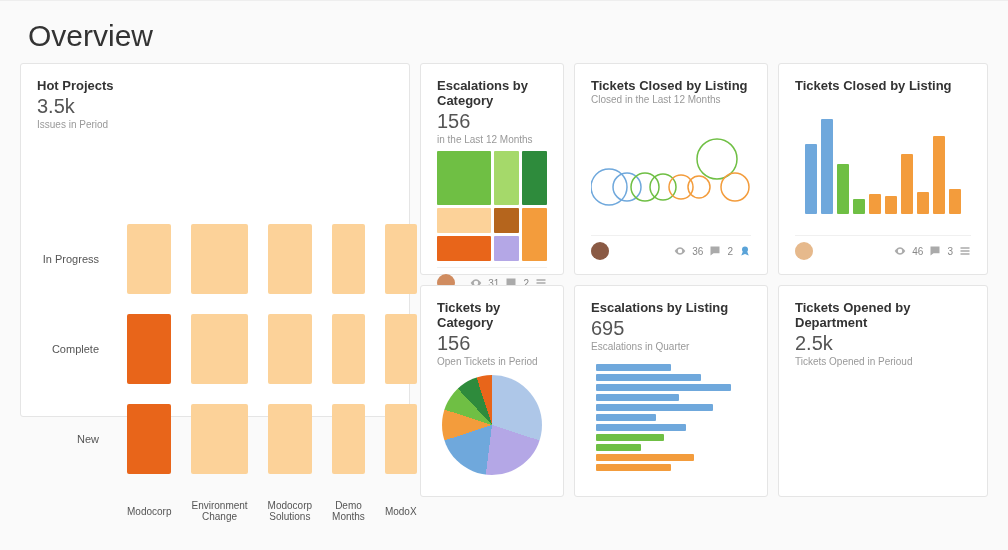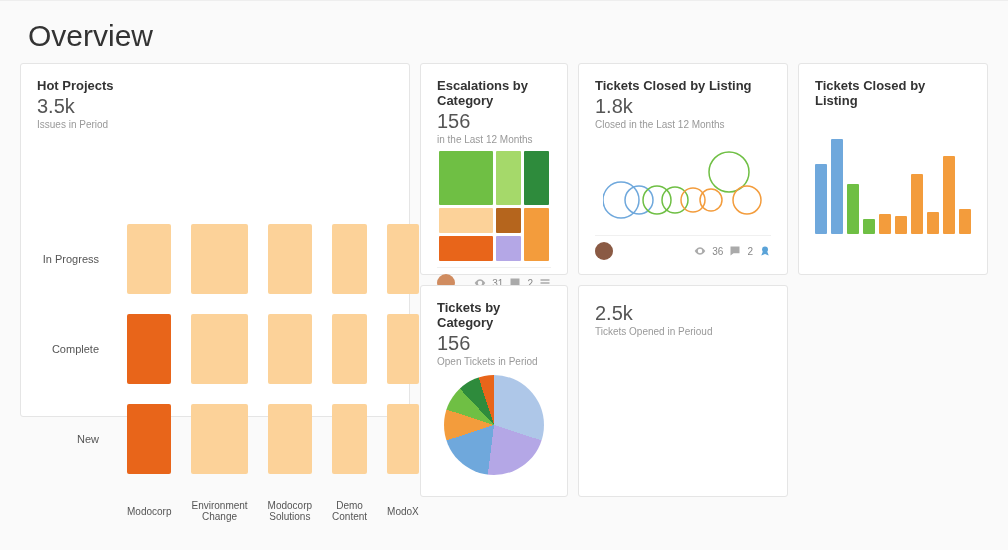--- a/index.html
+++ b/index.html
@@ -88,21 +88,21 @@
               <div class="rlabel">New</div>
               <div class="cell" style="background:#e8651a"></div>
               <div class="cell" style="background:#fcd299"></div>
               <div class="cell" style="background:#fcd299"></div>
               <div class="cell" style="background:#fcd299"></div>
               <div class="cell" style="background:#fcd299"></div>
               <div></div>
               <div class="clabel">Modocorp</div>
               <div class="clabel">Environment Change</div>
               <div class="clabel">Modocorp Solutions</div>
-              <div class="clabel">Demo Content</div>
+              <div class="clabel">Demo Months</div>
               <div class="clabel">ModoX</div>
             </div>
           <div class="legend">
             <span>500</span>
             <span class="sw" style="background:#e8651a"></span>
             <span class="sw" style="background:#f39c3c"></span>
             <span class="sw" style="background:#fcd299"></span>
             <span class="sw" style="background:#fde8cd"></span>
             <span>1</span>
             <span class="sw" style="background:#d9d9d9"></span>
@@ -142,21 +142,20 @@
             </svg>
           <span>2</span>
           <svg class="ficon" viewBox="0 0 16 16">
               <path d="M2 3h12v2H2zm0 4h12v2H2zm0 4h12v2H2z"></path>
             </svg>
         </div>
       </div>
 
       <div class="card small">
         <div class="card-title">Tickets Closed by Listing</div>
-        <div class="card-value">1.8k</div>
         <div class="card-sub">Closed in the Last 12 Months</div>
         <div class="card-body bubbles">
           <svg id="bubbles" width="160" height="90">
               <circle cx="18" cy="62" r="18" stroke="#6fa8dc"></circle>
               <circle cx="36" cy="62" r="14" stroke="#6fa8dc"></circle>
               <circle cx="54" cy="62" r="14" stroke="#6fbf44"></circle>
               <circle cx="72" cy="62" r="13" stroke="#6fbf44"></circle>
               <circle cx="126" cy="34" r="20" stroke="#6fbf44"></circle>
               <circle cx="90" cy="62" r="12" stroke="#f39c3c"></circle>
               <circle cx="108" cy="62" r="11" stroke="#f39c3c"></circle>
@@ -190,33 +189,69 @@
               <div style="height:50%;background:#6fbf44"></div>
               <div style="height:15%;background:#6fbf44"></div>
               <div style="height:20%;background:#f39c3c"></div>
               <div style="height:18%;background:#f39c3c"></div>
               <div style="height:60%;background:#f39c3c"></div>
               <div style="height:22%;background:#f39c3c"></div>
               <div style="height:78%;background:#f39c3c"></div>
               <div style="height:25%;background:#f39c3c"></div>
             </div>
         </div>
+        <div class="card-footer">
+          <span class="avatar a3"></span>
+          <span class="footer-spacer"></span>
+          <svg class="ficon" viewBox="0 0 16 16">
+              <path d="M8 3C4 3 1 8 1 8s3 5 7 5 7-5 7-5-3-5-7-5zm0 8a3 3 0 110-6 3 3 0 010 6z"></path>
+            </svg>
+          <span>46</span>
+          <svg class="ficon" viewBox="0 0 16 16">
+              <path d="M2 2h12v9H6l-4 3V2z"></path>
+            </svg>
+          <span>3</span>
+          <svg class="ficon" viewBox="0 0 16 16">
+              <path d="M2 3h12v2H2zm0 4h12v2H2zm0 4h12v2H2z"></path>
+            </svg>
+        </div>
       </div>
 
       <div class="card small">
         <div class="card-title">Tickets by Category</div>
         <div class="card-value">156</div>
         <div class="card-sub">Open Tickets in Period</div>
         <div class="card-body">
           <div class="pie" id="pie" style="background: conic-gradient(rgb(174, 199, 232) 0deg, rgb(174, 199, 232) 108deg, rgb(180, 167, 230) 108deg, rgb(180, 167, 230) 187.2deg, rgb(111, 168, 220) 187.2deg, rgb(111, 168, 220) 252deg, rgb(243, 156, 60) 252deg, rgb(243, 156, 60) 288deg, rgb(111, 191, 68) 288deg, rgb(111, 191, 68) 316.8deg, rgb(46, 139, 60) 316.8deg, rgb(46, 139, 60) 342deg, rgb(232, 101, 26) 342deg, rgb(232, 101, 26) 360deg);"></div>
         </div>
       </div>
 
-
-      <div class="card small">
+      <div class="card small">
+        <div class="card-title">Escalations by Listing</div>
+        <div class="card-value">695</div>
+        <div class="card-sub">Escalations in Quarter</div>
+        <div class="card-body">
+          <div class="hbars" id="hbars">
+              <div style="width:50%;background:#6fa8dc"></div>
+              <div style="width:70%;background:#6fa8dc"></div>
+              <div style="width:90%;background:#6fa8dc"></div>
+              <div style="width:55%;background:#6fa8dc"></div>
+              <div style="width:78%;background:#6fa8dc"></div>
+              <div style="width:40%;background:#6fa8dc"></div>
+              <div style="width:60%;background:#6fa8dc"></div>
+              <div style="width:45%;background:#6fbf44"></div>
+              <div style="width:30%;background:#6fbf44"></div>
+              <div style="width:65%;background:#f39c3c"></div>
+              <div style="width:50%;background:#f39c3c"></div>
+            </div>
+        </div>
+      </div>
+
+      <div class="card small">
+        <div class="card-title">Tickets Opened by Department</div>
         <div class="card-value">2.5k</div>
         <div class="card-sub">Tickets Opened in Perioud</div>
         <div class="card-body">
           <div class="gbars" id="gbars">
               <div class="grp">
                 <div style="height:40%;background:#6fa8dc"></div>
                 <div style="height:25%;background:#6fbf44"></div>
                 <div style="height:15%;background:#f39c3c"></div>
               </div>
               <div class="grp">

